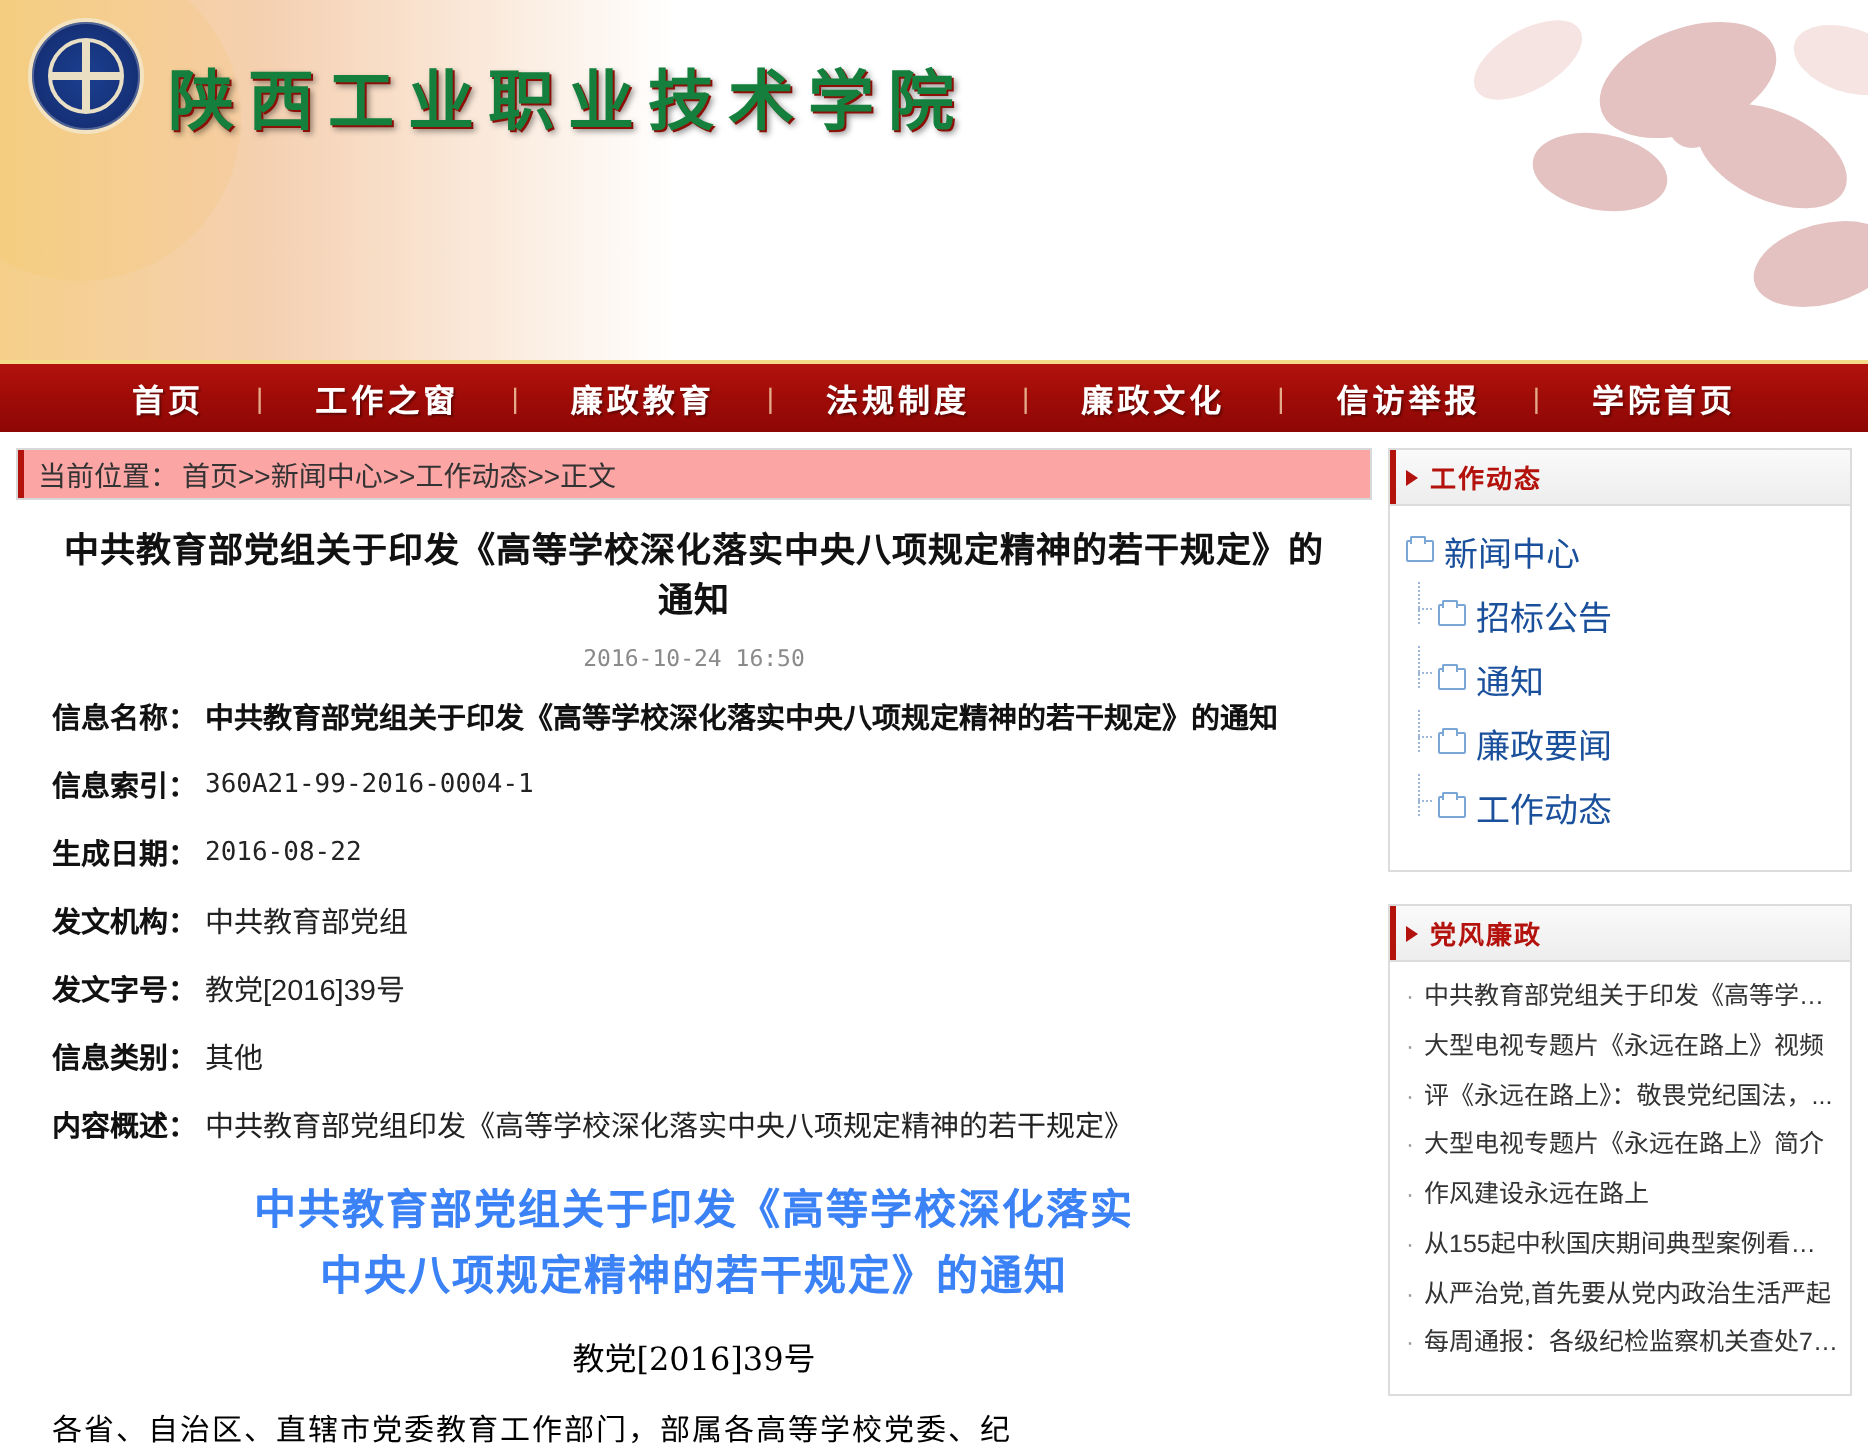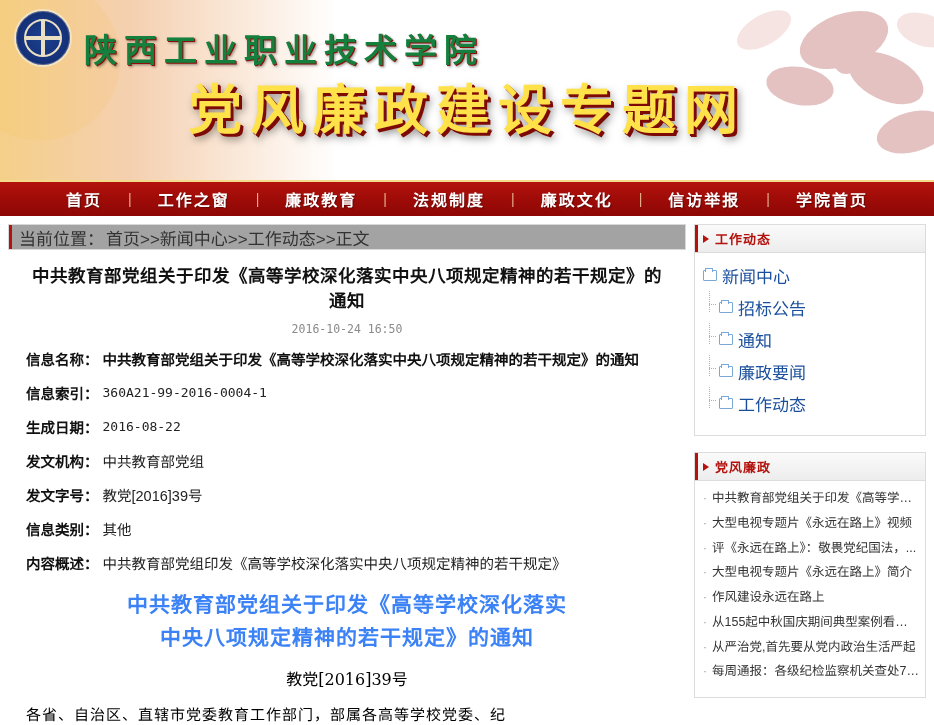--- a/index.html
+++ b/index.html
@@ -119,24 +119,24 @@
     background:#fff;
   }
   .col-left{ width:694px; }
   .col-right{ width:240px; }
 
   
   .crumb{
     margin:8px 8px 0 8px;
     height:26px;
     border:1px solid #d8d8d8;
-    background:#a3a3a3;
+    background:#fca5a5;
     display:flex; align-items:center;
     padding-left:10px;
-    font-size:17px;
+    font-size:14px;
     color:#333;
     position:relative;
   }
   .crumb::before{
     content:"";
     position:absolute; left:0; top:0; bottom:0; width:3px;
     background:#b3120d;
   }
   .crumb-label{ color:#333; }
   .crumb-path{ color:#333; margin-left:2px; }
@@ -305,21 +305,20 @@
         <ellipse cx="250" cy="30" rx="30" ry="15" transform="rotate(-30 250 30)"></ellipse>
         <ellipse cx="410" cy="30" rx="28" ry="16" transform="rotate(18 410 30)"></ellipse>
       </g>
     </svg>
 
     <div class="logo-wrap">
       <div class="logo-seal"></div>
       <div class="school-name">陕西工业职业技术学院</div>
     </div>
 
-    <div class="banner-title">党风廉政建设专题网</div>
   </div>
 
   <div class="nav">
     <div class="nav-item">首页</div>
     <span class="nav-sep">|</span>
     <div class="nav-item">工作之窗</div>
     <span class="nav-sep">|</span>
     <div class="nav-item">廉政教育</div>
     <span class="nav-sep">|</span>
     <div class="nav-item">法规制度</div>

